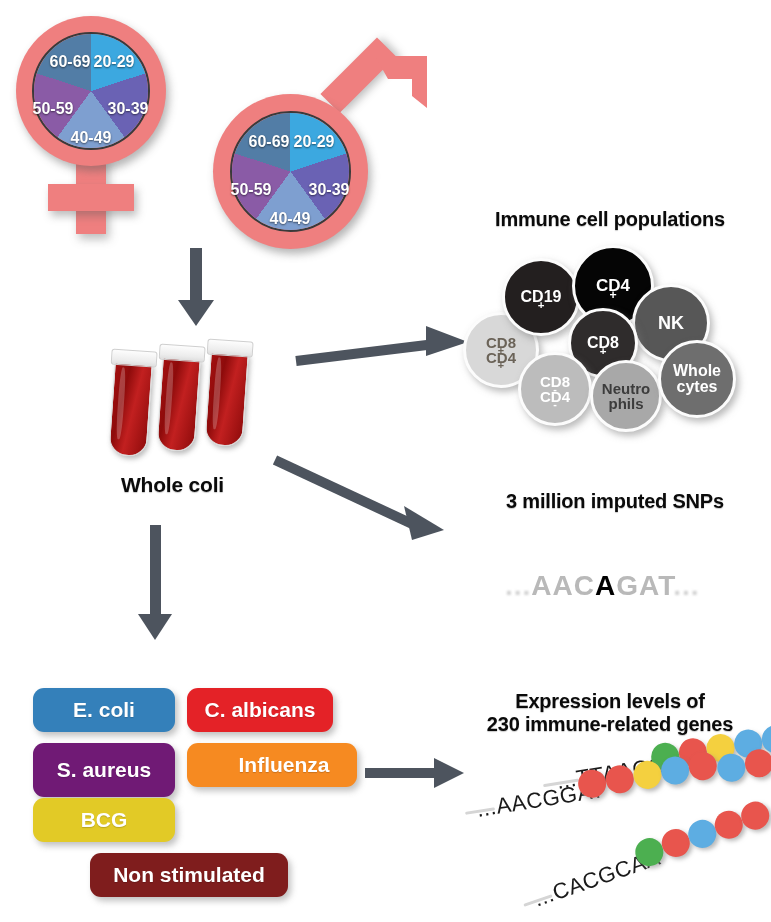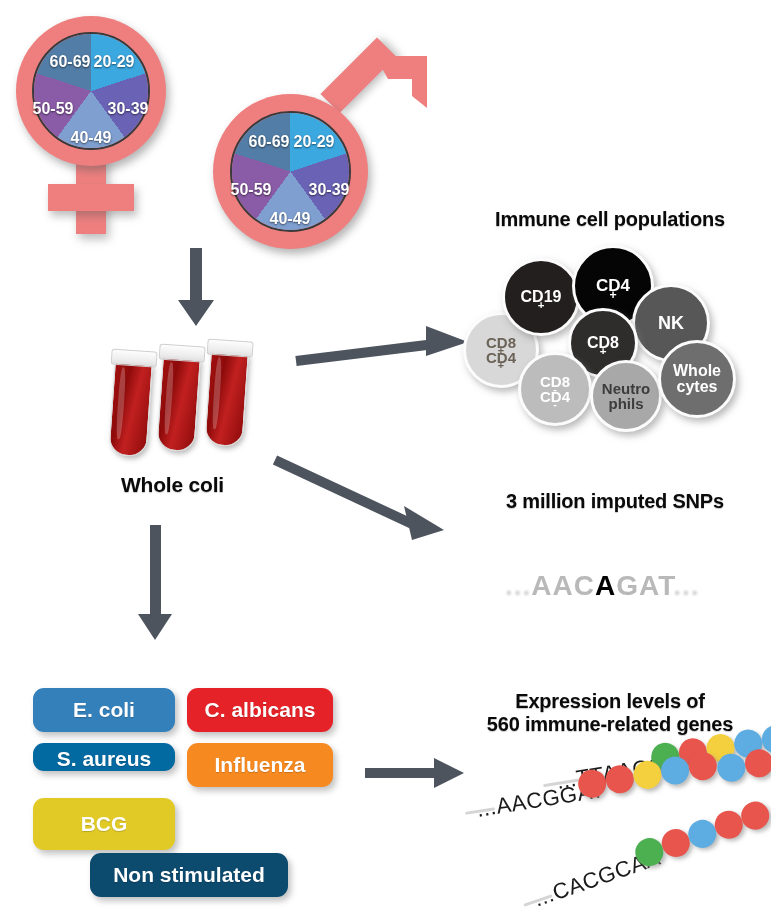--- a/index.html
+++ b/index.html
@@ -263,43 +263,43 @@
   <div class="snpline" style="left:505px;top:570px;font-size:28px;letter-spacing:1px;">
     <span class="fade">...</span><span class="dim">AAC</span><span class="hot">A</span><span class="dim">GAT</span><span class="fade">...</span>
   </div>
 
   <div class="pill" style="left:187px;top:688px;width:146px;height:44px;background:#e42227;font-size:21px;">
     <span>C. albicans</span>
   </div>
   <div class="pill" style="left:33px;top:688px;width:142px;height:44px;background:#3480ba;font-size:21px;">
     <span>E. coli</span>
   </div>
-  <div class="pill" style="left:33px;top:743px;width:142px;height:28px;background:#0369a1;font-size:21px;align-items:flex-end;">
+  <div class="pill" style="left:33px;top:743px;width:142px;height:54px;background:#701a75;font-size:21px;">
     <span>S. aureus</span>
   </div>
-  <div class="pill" style="left:187px;top:743px;width:146px;height:44px;background:#f68a21;font-size:21px;">
+  <div class="pill" style="left:187px;top:743px;width:146px;height:44px;background:#f68a21;font-size:21px;padding-left:24px;">
     <span>Influenza</span>
   </div>
-  <div class="pill" style="left:33px;top:798px;width:142px;height:52px;background:#e2ca26;font-size:21px;">
+  <div class="pill" style="left:33px;top:798px;width:142px;height:44px;background:#e2ca26;font-size:21px;">
     <span>BCG</span>
   </div>
-  <div class="pill" style="left:90px;top:853px;width:198px;height:44px;background:#0c4a6e;font-size:21px;">
+  <div class="pill" style="left:90px;top:853px;width:198px;height:44px;background:#7f1d1d;font-size:21px;">
     <span>Non stimulated</span>
   </div>
 
   <div>
     <div class="arrow-line" style="left:365px;top:768px;width:72px;height:10px;"></div>
     <svg class="abs" style="left:432px;top:756px;" width="34" height="34" viewBox="0 0 34 34">
       <path d="M2 2 L32 17 L2 32 Z" fill="#4d545e"></path>
     </svg>
   </div>
 
   <div class="heading" style="left:455px;top:690px;width:310px;font-size:20px;">
     <div>Expression levels of</div>
-    <div>560 immune-related genes</div>
+    <div>230 immune-related genes</div>
   </div>
 
   <div class="strand" style="left:557px;top:768px;width:220px;height:30px;transform:rotate(-9deg);">
     <div class="rail" style="left:-14px;top:14px;width:36px;"></div>
     <div class="seqtext" style="font-size:22px;top:1px;">...TTAACGG</div>
     <div class="bead" style="left:97px;top:-8px;width:28px;height:28px;background:#4caf50;"></div>
     <div class="bead" style="left:125px;top:-8px;width:28px;height:28px;background:#e8554d;"></div>
     <div class="bead" style="left:153px;top:-8px;width:28px;height:28px;background:#f4d03f;"></div>
     <div class="bead" style="left:181px;top:-8px;width:28px;height:28px;background:#5dade2;"></div>
     <div class="bead" style="left:209px;top:-8px;width:28px;height:28px;background:#5dade2;"></div>

